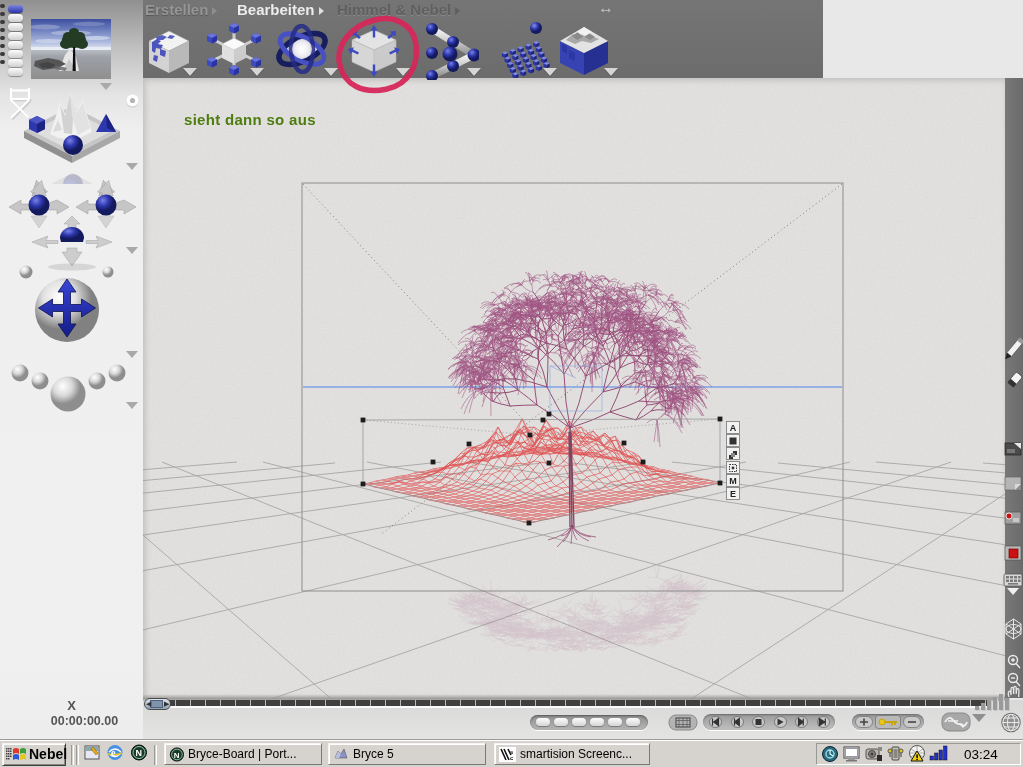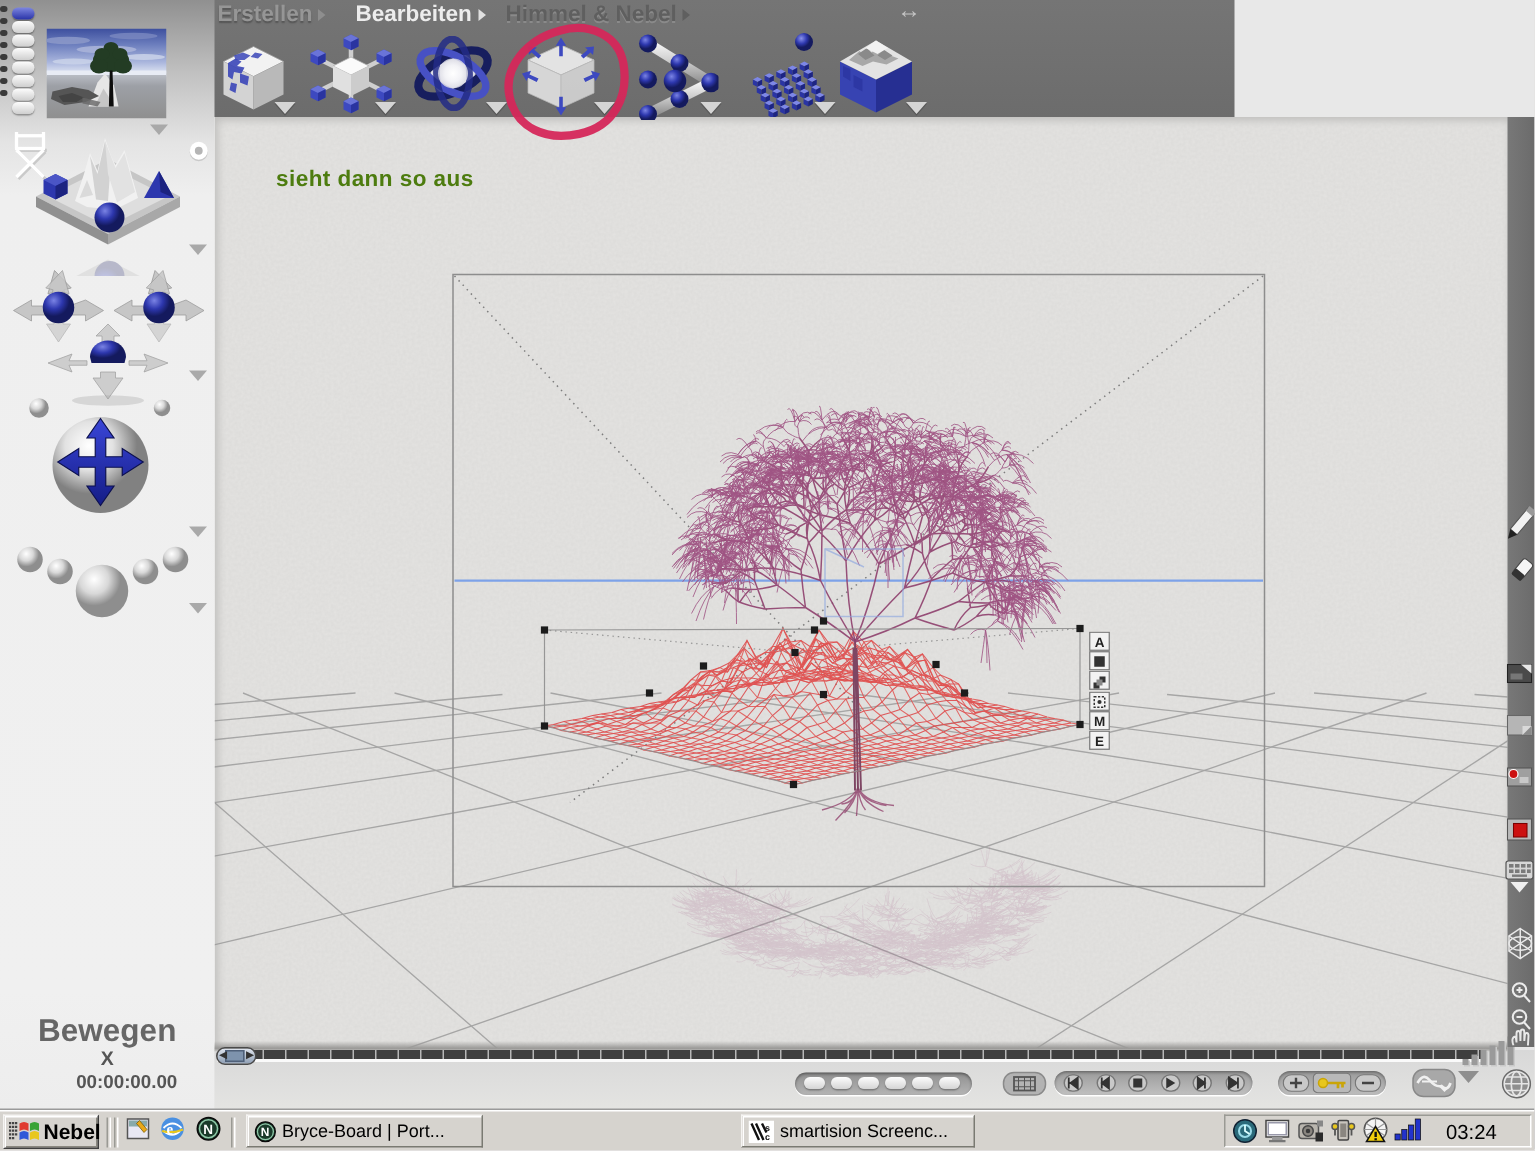--- a/index.html
+++ b/index.html
@@ -660,21 +660,20 @@
           <stop offset="1" stop-color="#8e8e8e"></stop>
         </radialGradient>
       </defs>
 <circle cx="9" cy="9" r="8.5" fill="url(#gsg)"></circle>
     </svg>
 <div class="abs sdd" style="left:100px;top:83px"></div>
     <div class="abs sdd" style="left:126px;top:163px"></div>
     <div class="abs sdd" style="left:126px;top:247px"></div>
     <div class="abs sdd" style="left:126px;top:351px"></div>
     <div class="abs sdd" style="left:126px;top:402px"></div>
-<div class="abs" style="left:0px;top:676px;width:143px;text-align:center;font-size:21px;font-weight:bold;color:#666">Bewegen</div>
 <div class="abs" style="left:0px;top:698px;width:143px;text-align:center;font-size:13px;font-weight:bold;color:#555">X</div>
 <div class="abs" style="left:0px;top:714px;width:169px;text-align:center;font-size:12.5px;font-weight:bold;color:#555">00:00:00.00</div>
 </div>
 
 <div id="botstrip" class="abs"></div>
 <div class="abs" style="left:143px;top:694px;width:862px;height:7px;background:linear-gradient(rgba(120,120,118,0),#9a9997 70%,#c9c8c6)"></div>
 
 <div class="abs" style="left:145px;top:700px;width:845px;height:6px;background:#3f3f3f;border-radius:3px"></div>
 <div class="abs" style="left:160px;top:700px;width:1px;height:6px;background:#b8b8b8"></div>
 <div class="abs" style="left:175px;top:700px;width:1px;height:6px;background:#b8b8b8"></div>
@@ -936,20 +935,26 @@
       <text x="5.5" y="12" font-size="9" font-weight="bold" fill="#fff">N</text>
     </svg>
 <div class="abs" style="left:154px;top:4px;width:3px;height:20px;border-left:1px solid #9a9a94;border-right:1px solid #fff"></div>
 <div class="abs tb" style="left:164px;top:0px;width:158px">
 <svg width="15" height="15" viewBox="0 0 17 17" style="margin-right:4px;flex:none">
         <circle cx="9" cy="8.5" r="7.5" fill="#1a3a2a" stroke="#0a0a0a"></circle>
         <circle cx="9" cy="8.5" r="6" fill="none" stroke="#8fc8a8" stroke-width="1"></circle>
         <text x="5.5" y="12" font-size="9" font-weight="bold" fill="#fff">N</text>
       </svg>
 Bryce-Board | Port...</div>
+<div class="abs tb" style="left:328px;top:0px;width:158px">
+<svg width="16" height="14" viewBox="0 0 16 14" style="margin-right:4px;flex:none">
+        <path d="M2,11 L5,4 8,7 11,2 14,11 Z" fill="#8a93c8" stroke="#555" stroke-width="0.6"></path>
+        <path d="M5,4 8,7 6,11 2,11 Z" fill="#b8bedd"></path>
+      </svg>
+Bryce 5</div>
 <div class="abs tb" style="left:494px;top:0px;width:156px">
 <svg width="17" height="15" viewBox="0 0 17 15" style="margin-right:4px;flex:none">
         <rect width="17" height="15" fill="#fff"></rect>
         <path d="M2,2 L7,13 M5,2 L10,13 M9,2 L12,8" stroke="#111" stroke-width="1.6"></path>
         <text x="11" y="7" font-size="6" font-weight="bold" fill="#111">s</text>
         <text x="11" y="13" font-size="6" font-weight="bold" fill="#111">c</text>
       </svg>
 smartision Screenc...</div>
 <div class="abs" style="left:816px;top:2px;width:205px;height:22px;border:1px solid;border-color:#9a9a94 #fff #fff #9a9a94"></div>
 <svg class="abs" style="left:821px;top:4px" width="18" height="18" viewBox="0 0 18 18">

